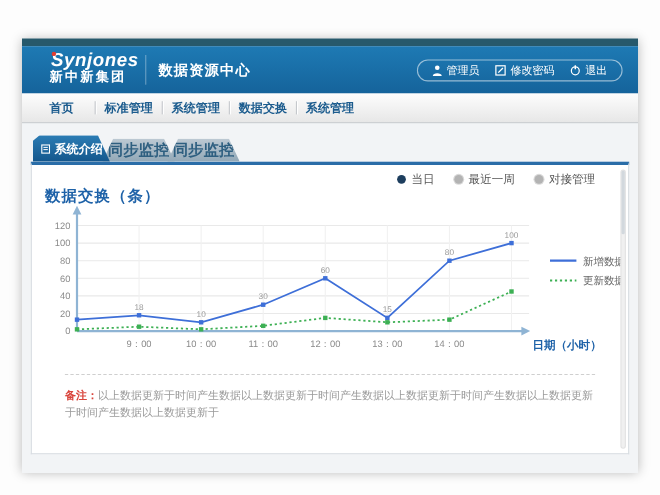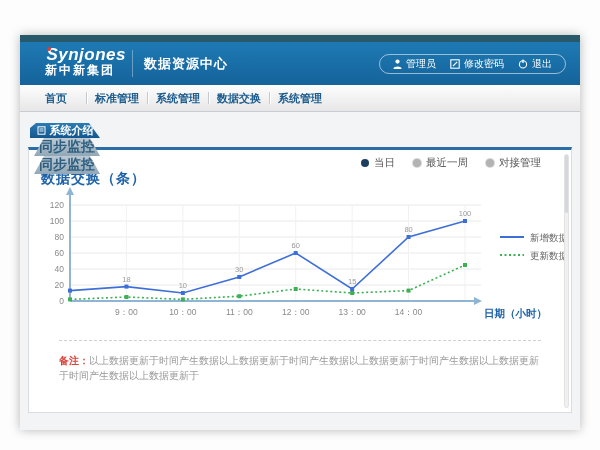--- a/index.html
+++ b/index.html
@@ -27,21 +27,21 @@
   .user-item { display:flex; align-items:center; gap:4px; color:#fff; font-size:10px; cursor:pointer; white-space:nowrap; }
   .user-item svg { display:block; }
 
   
   .nav { position:absolute; left:0; top:50px; width:100%; height:27px; display:flex; align-items:center;
     background:linear-gradient(180deg,#fdfdfd,#e7e7e7); border-bottom:1px solid #c9ccd0; padding-left:6px; }
   .nav-item { width:60px; text-align:center; font-size:11px; font-weight:bold; color:#1c5c8e; cursor:pointer;font-family:Liberation Mono, monospace; }
   .nav-sep { width:1px; height:12px; background:#c5c8cc; box-shadow:1px 0 0 #fff; }
 
   
-  .tabs-row { position:absolute; left:10px; top:88px; height:24px; display:flex; align-items:flex-end;flex-direction:column; }
+  .tabs-row { position:absolute; left:10px; top:88px; height:24px; display:flex; align-items:flex-end; }
   .tab { display:flex; align-items:center; justify-content:center; gap:4px; cursor:pointer; }
   .tab-active { width:70px; height:24px; z-index:3;
     background:linear-gradient(180deg,#2b7cb4,#14578d); color:#fff; font-size:11px; font-weight:bold;
     clip-path:polygon(0 100%, 0 5px, 6px 0, calc(100% - 11px) 0, 100% 100%); border-radius:3px 0 0 0; }
   .tab-inactive { width:66px; height:21px; margin-left:-7px; font-size:14px; font-weight:bold; color:#2e5f80;
     background:linear-gradient(180deg,#bdc9d3,#92a8b7);
     clip-path:polygon(0 100%, 10px 0, calc(100% - 10px) 0, 100% 100%);justify-content:center; }
   .tab2 { z-index:2; } .tab3 { z-index:1; }
 
   

